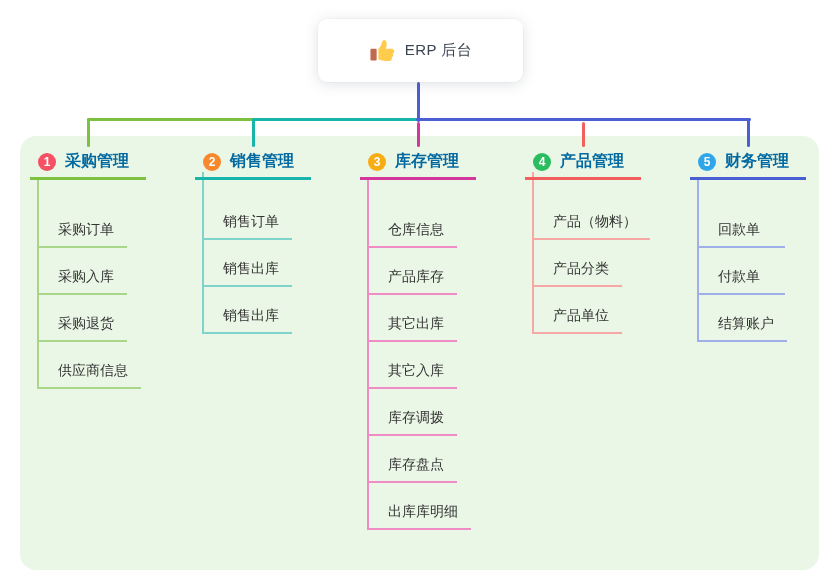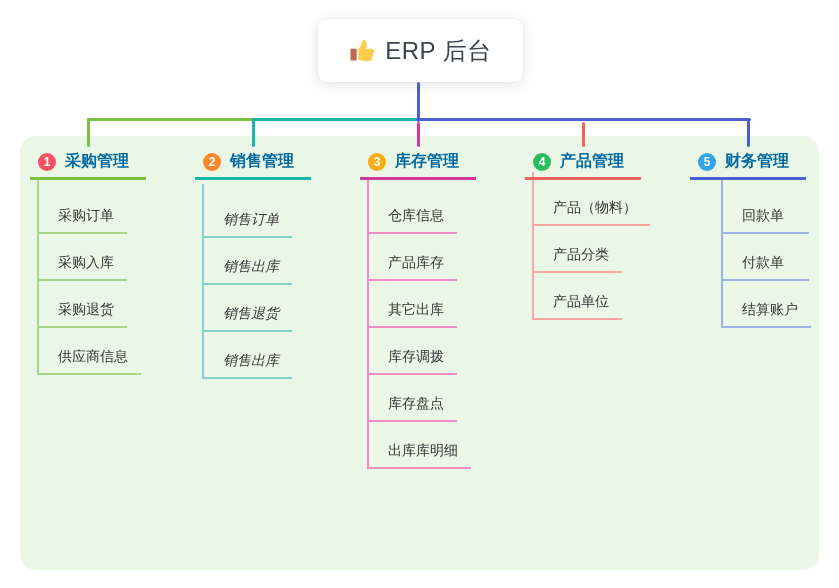--- a/index.html
+++ b/index.html
@@ -7,21 +7,21 @@
   .stage{position:relative;width:839px;height:588px;background:#ffffff;overflow:hidden;}
 
   
   .root-node{
     position:absolute;left:318px;top:19px;width:205px;height:63px;
     background:#ffffff;border-radius:9px;
     box-shadow:0 2px 14px rgba(80,90,110,.18), 0 0 0 1px rgba(0,0,0,.02);
     display:flex;align-items:center;justify-content:center;gap:10px;
     z-index:10;cursor:pointer;
   }
-  .root-title{font-size:24px;color:#3b4351;letter-spacing:.5px;}
+  .root-title{font-size:15px;color:#3b4351;letter-spacing:.5px;}
 
   
   .branch-panel{
     position:absolute;left:20px;top:136px;width:799px;height:434px;
     background:#eaf7e6;border-radius:16px;z-index:0;
   }
 
   
   .hseg,.vseg{position:absolute;}
   .hseg{height:3px;border-radius:2px;}
@@ -43,21 +43,21 @@
 
   
   .items{position:absolute;border-left:2px solid var(--itemline);z-index:5;}
   .item{
     box-sizing:border-box;height:47px;width:max-content;min-width:86px;
     border-bottom:2px solid var(--itemline);
     display:flex;align-items:flex-end;
     padding:0 13px 7px 19px;
     font-size:14px;color:#333;white-space:nowrap;cursor:pointer;
   }
-  .item:first-child{height:54px;}
+  .item:first-child{height:68px;}
 </style>
 </head>
 <body>
 
 <div class="stage">
 
   <div class="branch-panel"></div>
 
   <div class="root-node">
     <span style="display:flex;">
@@ -93,47 +93,47 @@
         <span>采购退货</span>
       </div>
       <div class="item">
         <span>供应商信息</span>
       </div>
     </div>
     <div class="col-header" style="left: 195px; top: 146px; --line: #18b5aa; --badge: #f8882b;">
     <span class="badge">2</span>
     <span class="col-label">销售管理</span>
   </div>
-    <div class="items" style="left: 202px; top: 184px; font-style: italic; --itemline: #7fd3ca;">
+    <div class="items" style="left: 202px; top: 172px; --itemline: #7fd3ca;">
       <div class="item">
         <span>销售订单</span>
       </div>
       <div class="item">
         <span>销售出库</span>
-      </div>
-      <div class="item">
-        <span>销售退货</span>
       </div>
       <div class="item">
         <span>销售出库</span>
       </div>
     </div>
     <div class="col-header" style="left: 360px; top: 146px; --line: #d4379c; --badge: #f9ad14;">
     <span class="badge">3</span>
     <span class="col-label">库存管理</span>
   </div>
     <div class="items" style="left: 367px; top: 180px; --itemline: #ef8cc6;">
       <div class="item">
         <span>仓库信息</span>
       </div>
       <div class="item">
         <span>产品库存</span>
       </div>
       <div class="item">
         <span>其它出库</span>
+      </div>
+      <div class="item">
+        <span>其它入库</span>
       </div>
       <div class="item">
         <span>库存调拨</span>
       </div>
       <div class="item">
         <span>库存盘点</span>
       </div>
       <div class="item">
         <span>出库库明细</span>
       </div>
@@ -150,21 +150,21 @@
         <span>产品分类</span>
       </div>
       <div class="item">
         <span>产品单位</span>
       </div>
     </div>
     <div class="col-header" style="left: 690px; top: 146px; --line: #4a5fd2; --badge: #2fa6e9;">
     <span class="badge">5</span>
     <span class="col-label">财务管理</span>
   </div>
-    <div class="items" style="left: 697px; top: 180px; margin-left: 24px; --itemline: #9fafea;">
+    <div class="items" style="left: 697px; top: 180px; --itemline: #9fafea;">
       <div class="item">
         <span>回款单</span>
       </div>
       <div class="item">
         <span>付款单</span>
       </div>
       <div class="item">
         <span>结算账户</span>
       </div>
     </div>

